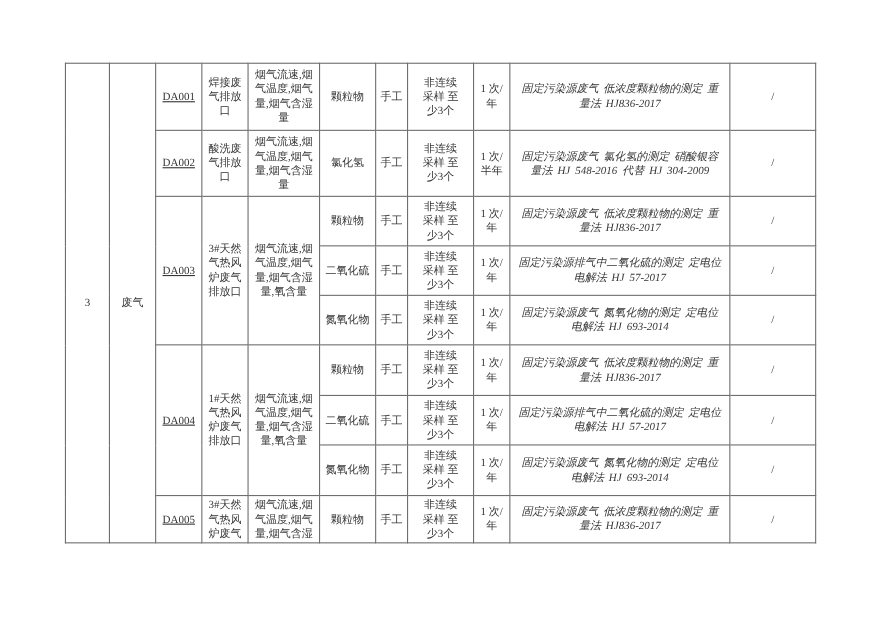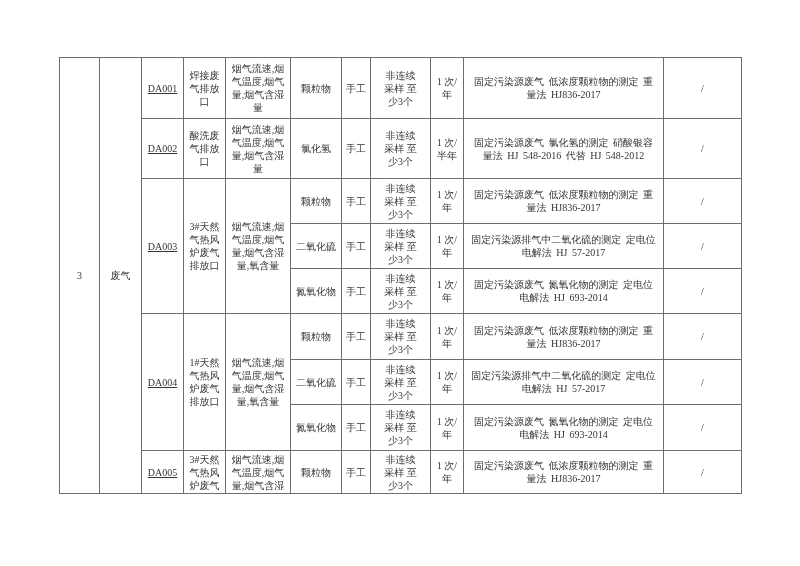--- a/index.html
+++ b/index.html
@@ -34,20 +34,21 @@
     padding: 0 1px;
     overflow: hidden;
     word-break: break-all;
   }
   td.code-cell { font-size: 9.5px; text-decoration: underline; }
   td.std-cell {
     font-size: 9.5px;
     line-height: 14px;
     word-spacing: 2px;
     padding: 0 3px;
+    font-style: italic;
   }
   td.freq-cell { line-height: 14px; }
   td.seq-cell, td.cat-cell { font-size: 10px; }
 </style>
 </head>
 <body>
 
 <div class="page">
   <table class="mon">
     <colgroup>
@@ -98,21 +99,21 @@
 量,烟气含湿
 量</td>
       <td>氯化氢</td>
       <td>手工</td>
       <td>非连续
 采样 至
 少3个</td>
       <td class="freq-cell">1 次/
 半年</td>
       <td class="std-cell">固定污染源废气 氯化氢的测定 硝酸银容
-量法 HJ 548-2016 代替 HJ 548-2012</td>
+量法 HJ 548-2016 代替 HJ 304-2009</td>
       <td>/</td>
     </tr>
 
     <tr style="height:45px">
       <td class="code-cell" rowspan="3">DA003</td>
       <td rowspan="3">3#天然
 气热风
 炉废气
 排放口</td>
       <td rowspan="3">烟气流速,烟

